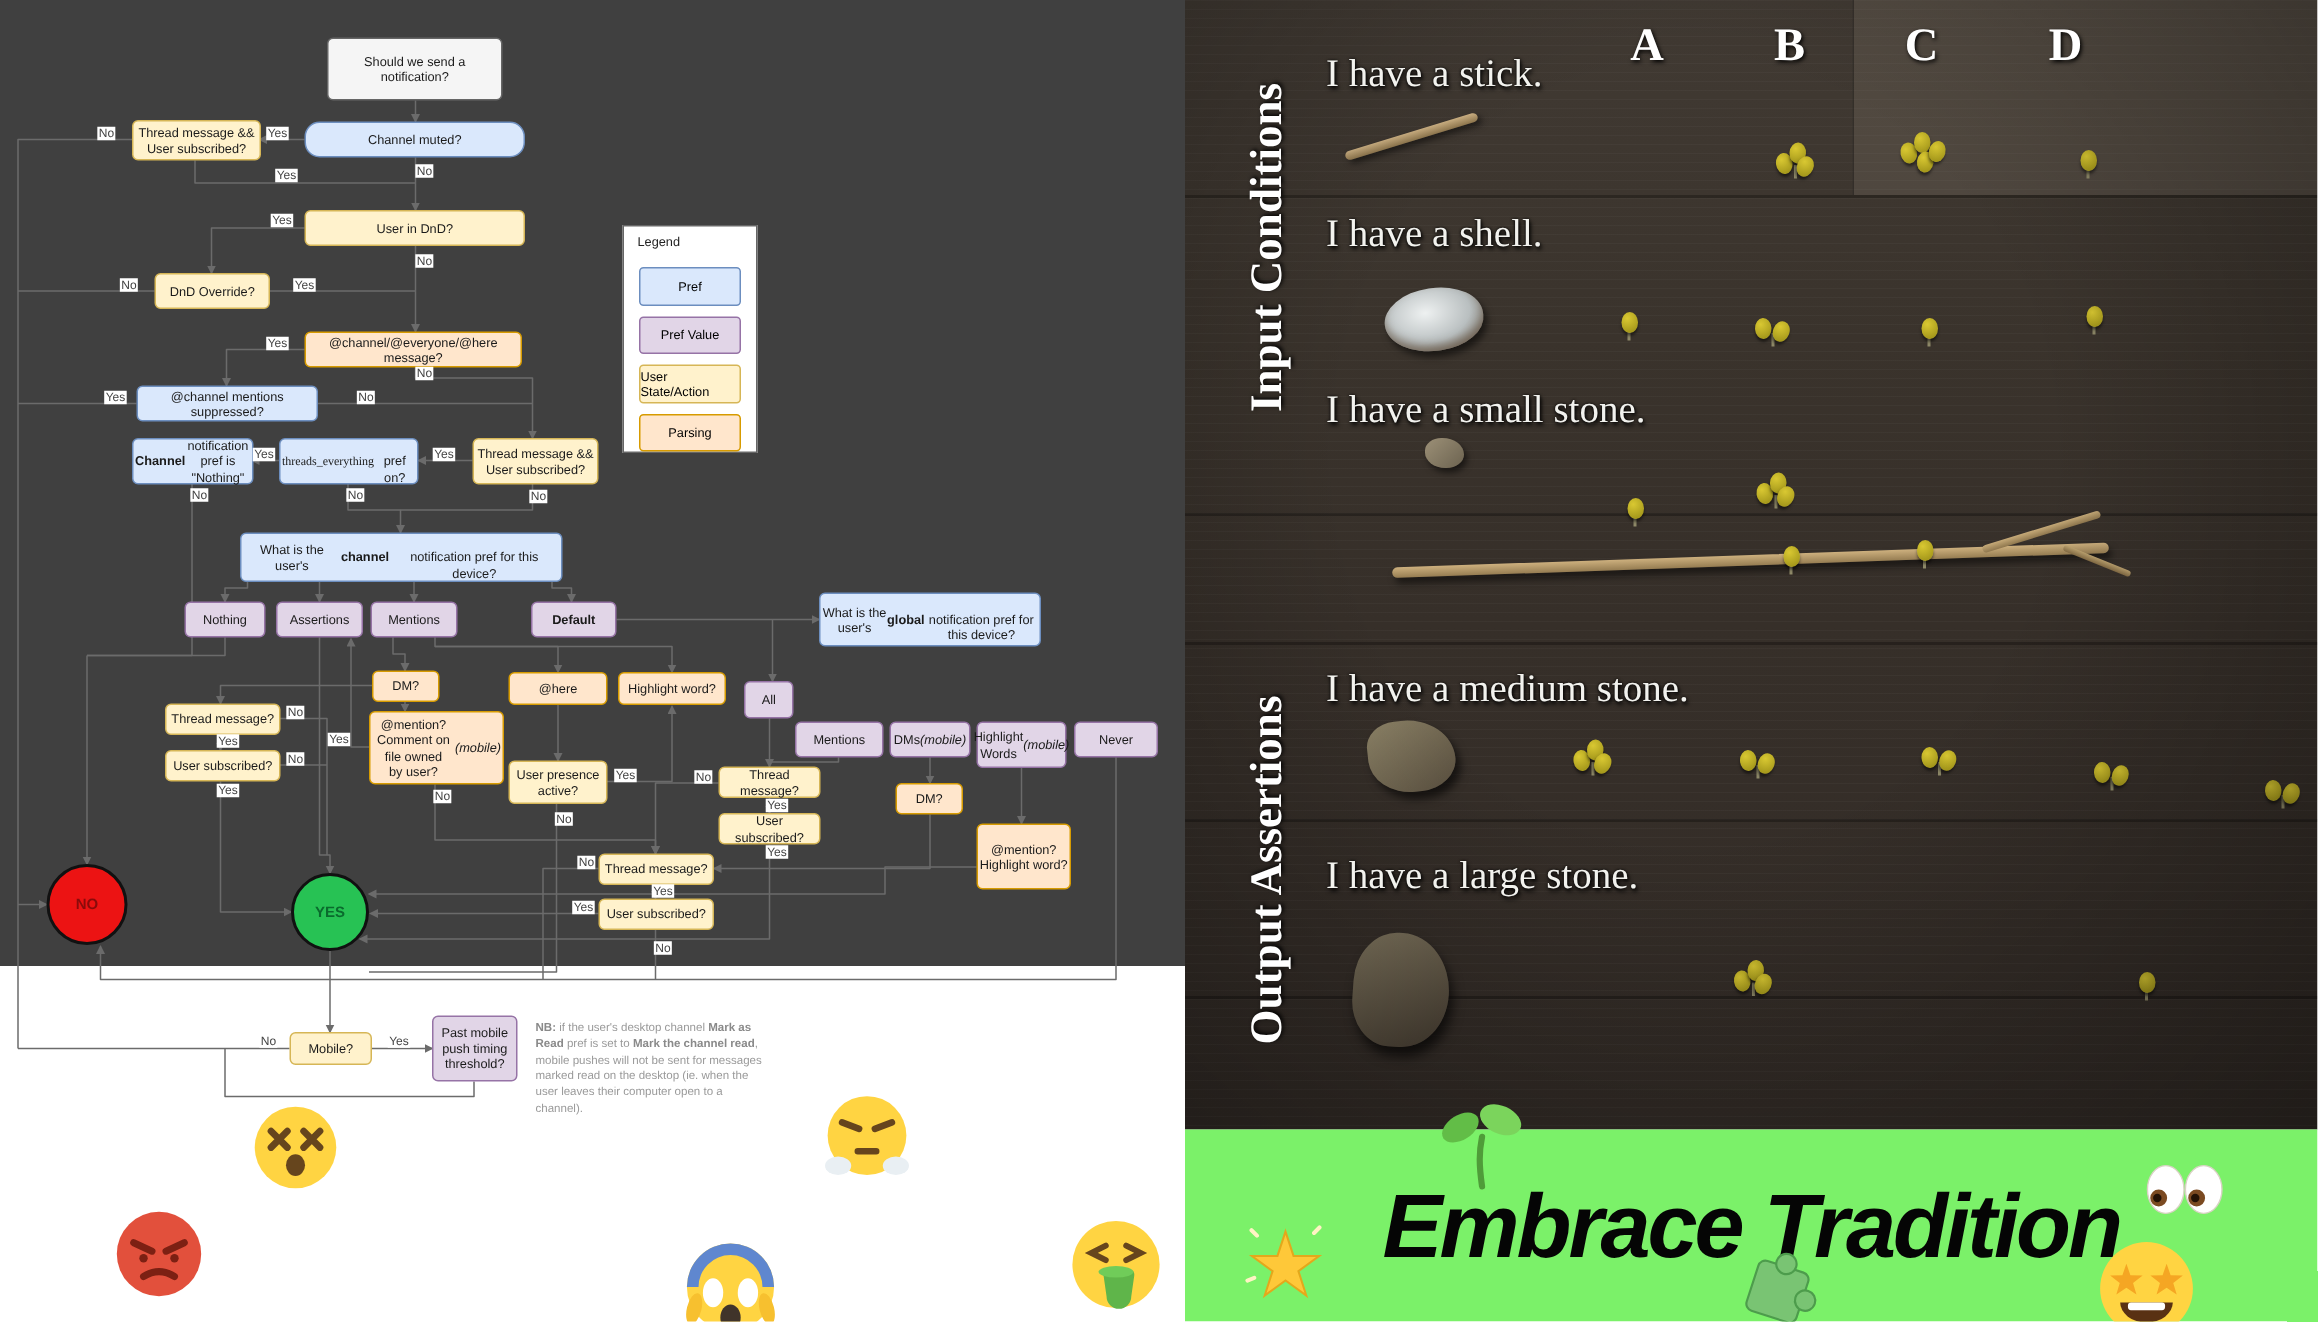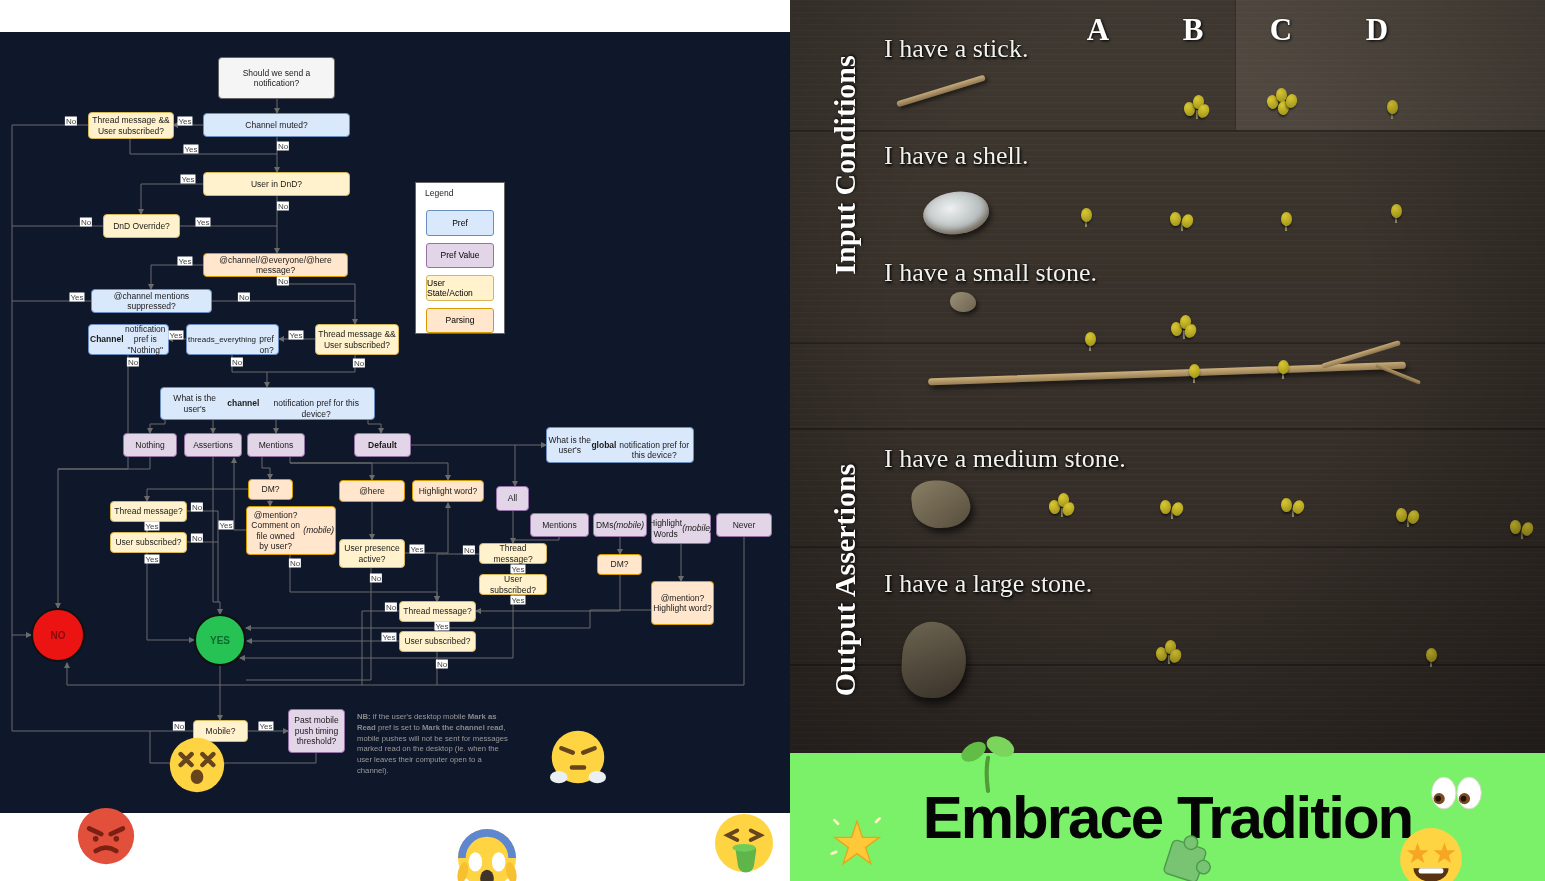--- a/index.html
+++ b/index.html
@@ -1,23 +1,23 @@
 <!DOCTYPE html>
 <html><head>
 <meta charset="utf-8">
 <style>
   html,body{margin:0;padding:0;background:#fff;}
   #root{position:relative;width:1545px;height:881px;overflow:hidden;font-family:"Liberation Sans",sans-serif;}
   
-  .flow-panel{position:absolute;left:0;top:0;width:790px;height:781px;background:#0f172a;margin-top:32px;}
+  .flow-panel{position:absolute;left:0;top:0;width:790px;height:644px;background:#404040;}
   #edges{position:absolute;left:0;top:0;width:790px;height:753px;}
   #edges polyline{fill:none;stroke:#6b6b6b;stroke-width:1;stroke-linejoin:round;}
   .node{position:absolute;border:1px solid #666;border-radius:4px;display:flex;align-items:center;justify-content:center;
         text-align:center;font-size:8.5px;line-height:1.22;color:#1a1a1a;padding:1px;box-sizing:border-box;}
-  .node code{font-family:Liberation Sans, sans-serif;font-size:8px;}
+  .node code{font-family:Liberation Serif, serif;font-size:8px;}
   .terminal{position:absolute;border:2px solid #111;border-radius:50%;display:flex;align-items:center;justify-content:center;
         font-size:10px;font-weight:bold;box-sizing:border-box;}
   .elabel{position:absolute;transform:translate(-50%,-50%);font-size:8px;color:#444;background:#fff;padding:0 1px;white-space:nowrap;}
   .legend{position:absolute;left:415px;top:150px;width:90px;height:152px;border:1px solid #666;background:#fff;
         display:flex;flex-direction:column;align-items:center;gap:7px;padding-top:27px;box-sizing:border-box;}
   .legend-title{position:absolute;left:9px;top:5px;font-size:8.5px;color:#222;}
   .legend-item{width:66px;height:25px;border:1px solid;border-radius:3px;display:flex;align-items:center;justify-content:center;font-size:8.5px;}
   .nb-note{position:absolute;left:357px;top:680px;width:156px;font-size:7.7px;line-height:1.4;color:#9a9a9a;}
   .nb-note b{color:#8a8a8a;}
   
@@ -126,21 +126,21 @@
         <polyline points="399,579 362,579 362,653"></polyline>
         <polyline points="399,609 247,609" marker-end="url(#arr)"></polyline>
         <polyline points="437,620 437,653"></polyline>
         <polyline points="220,634 220,688" marker-end="url(#arr)"></polyline>
         <polyline points="247,699 288,699" marker-end="url(#arr)"></polyline>
         <polyline points="193,699 12,699"></polyline>
         <polyline points="316,721 316,731 150,731 150,699"></polyline>
       </svg>
     <div id="nodes">
         <div class="node" style="left: 218px; top: 25px; width: 117px; height: 42px; background: rgb(245, 245, 245); border-color: rgb(102, 102, 102);">Should we send a<br>notification?</div>
-        <div class="node" style="left: 203px; top: 81px; width: 147px; height: 24px; background: rgb(218, 232, 252); border-color: rgb(108, 142, 191);">Channel muted?</div>
+        <div class="node" style="left: 203px; top: 81px; width: 147px; height: 24px; background: rgb(218, 232, 252); border-color: rgb(108, 142, 191); border-radius: 10px;">Channel muted?</div>
         <div class="node" style="left: 88px; top: 80px; width: 86px; height: 27px; background: rgb(255, 242, 204); border-color: rgb(214, 182, 86);">Thread message &amp;&amp;<br>User subscribed?</div>
         <div class="node" style="left: 203px; top: 140px; width: 147px; height: 24px; background: rgb(255, 242, 204); border-color: rgb(214, 182, 86);">User in DnD?</div>
         <div class="node" style="left: 103px; top: 182px; width: 77px; height: 24px; background: rgb(255, 242, 204); border-color: rgb(214, 182, 86);">DnD Override?</div>
         <div class="node" style="left: 203px; top: 221px; width: 145px; height: 24px; background: rgb(255, 230, 204); border-color: rgb(215, 155, 0);">@channel/@everyone/@here message?</div>
         <div class="node" style="left: 91px; top: 257px; width: 121px; height: 24px; background: rgb(218, 232, 252); border-color: rgb(108, 142, 191);">@channel mentions suppressed?</div>
         <div class="node" style="left: 88px; top: 292px; width: 81px; height: 31px; background: rgb(218, 232, 252); border-color: rgb(108, 142, 191);"><b>Channel</b> notification<br>pref is "Nothing"</div>
         <div class="node" style="left: 186px; top: 292px; width: 93px; height: 31px; background: rgb(218, 232, 252); border-color: rgb(108, 142, 191);"><code>threads_everything</code><br>pref on?</div>
         <div class="node" style="left: 315px; top: 292px; width: 84px; height: 31px; background: rgb(255, 242, 204); border-color: rgb(214, 182, 86);">Thread message &amp;&amp;<br>User subscribed?</div>
         <div class="node" style="left: 160px; top: 355px; width: 215px; height: 33px; background: rgb(218, 232, 252); border-color: rgb(108, 142, 191);">What is the user's <b>channel</b><br>notification pref for this device?</div>
         <div class="node" style="left: 123px; top: 401px; width: 54px; height: 24px; background: rgb(225, 213, 231); border-color: rgb(150, 115, 166);">Nothing</div>
@@ -204,21 +204,21 @@
         <span class="elabel" style="left: 442px; top: 594px;">Yes</span>
         <span class="elabel" style="left: 389px; top: 605px;">Yes</span>
         <span class="elabel" style="left: 442px; top: 632px;">No</span>
         <span class="elabel" style="left: 266px; top: 694px;">Yes</span>
         <span class="elabel" style="left: 179px; top: 694px;">No</span>
       </div>
     <div class="legend">
       <span class="legend-title">Legend</span>
       <span id="legend-items" style="display:contents"><div class="legend-item" style="background: rgb(218, 232, 252); border-color: rgb(108, 142, 191);">Pref</div><div class="legend-item" style="background: rgb(225, 213, 231); border-color: rgb(150, 115, 166);">Pref Value</div><div class="legend-item" style="background: rgb(255, 242, 204); border-color: rgb(214, 182, 86);">User State/Action</div><div class="legend-item" style="background: rgb(255, 230, 204); border-color: rgb(215, 155, 0);">Parsing</div></span>
     </div>
-    <div class="nb-note" id="nb-note"><b>NB: </b><span>if the user's desktop mobile </span><b>Mark as Read</b><span> pref is set to </span><b>Mark the channel read</b><span>, mobile pushes will not be sent for messages marked read on the desktop (ie. when the user leaves their computer open to a channel).</span></div>
+    <div class="nb-note" id="nb-note"><b>NB: </b><span>if the user's desktop channel </span><b>Mark as Read</b><span> pref is set to </span><b>Mark the channel read</b><span>, mobile pushes will not be sent for messages marked read on the desktop (ie. when the user leaves their computer open to a channel).</span></div>
   </div>
 
   <div class="photo-panel">
     <div class="light-panel"></div>
     <div class="seam" style="top:130px"></div>
     <div class="seam" style="top:342px"></div>
     <div class="seam" style="top:428px"></div>
     <div class="seam" style="top:546px"></div>
     <div class="seam" style="top:664px"></div>
     <div class="obj stick-small"></div>
@@ -328,21 +328,21 @@
         <div class="row-label" style="left: 94px; top: 34px;">I have a stick.</div>
         <div class="row-label" style="left: 94px; top: 141px;">I have a shell.</div>
         <div class="row-label" style="left: 94px; top: 258px;">I have a small stone.</div>
         <div class="row-label" style="left: 94px; top: 444px;">I have a medium stone.</div>
         <div class="row-label" style="left: 94px; top: 569px;">I have a large stone.</div>
         <div class="vlabel" style="left: 55px; top: 165px;">Input Conditions</div>
         <div class="vlabel" style="left: 55px; top: 580px;">Output Assertions</div>
       </div>
   </div>
 
-  <div class="banner banner-green" id="banner-green" style="background: rgb(123, 241, 105);">
+  <div class="banner banner-green" id="banner-green" style="background: rgb(123, 241, 105); font-style: italic;">
     <span class="caption">Embrace Tradition</span>
   </div>
   <div id="emojis">
       <div class="emoji" style="left: 168px; top: 736px; width: 58px; height: 58px;"><svg viewBox="0 0 64 64" width="58" height="58">
           <circle cx="32" cy="32" r="30" fill="#ffd442"></circle>
           <g stroke="#66451d" stroke-width="5" stroke-linecap="round">
             <path d="M14,20 26,32 M26,20 14,32 M38,20 50,32 M50,20 38,32"></path>
           </g>
           <ellipse cx="32" cy="45" rx="7" ry="8" fill="#66451d"></ellipse>
         </svg></div>

